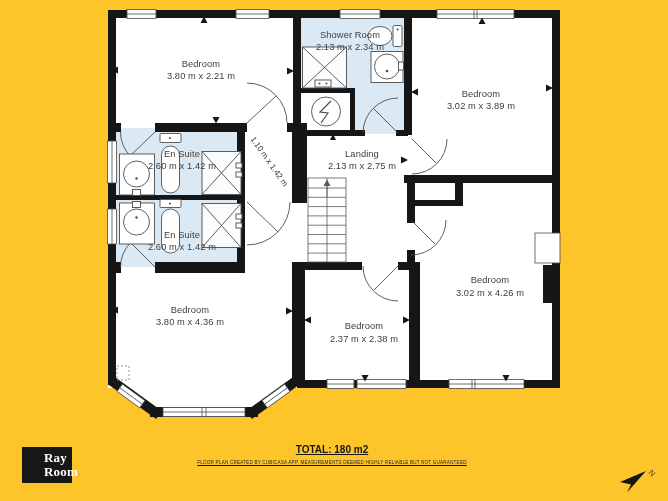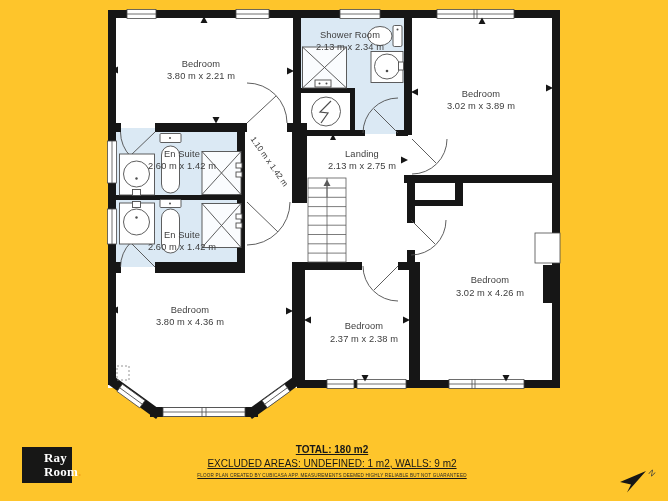--- a/index.html
+++ b/index.html
@@ -319,16 +319,15 @@
 <div class="logo">
   <div><span>Ray</span></div>
   <div>
     <span>Room</span><span class="dot">.</span>
   </div>
 </div>
 
 
 <div class="footer">
   <div class="f-total">TOTAL: 180 m2</div>
-  <div class="f-line">EXCLUDED AREAS: UNDEFINED: 1 m2, WALLS: 9 m2</div>
   <div class="f-disclaimer">FLOOR PLAN CREATED BY CUBICASA APP. MEASUREMENTS DEEMED HIGHLY RELIABLE BUT NOT GUARANTEED</div>
 </div>
 </div>
 
 </body></html>

